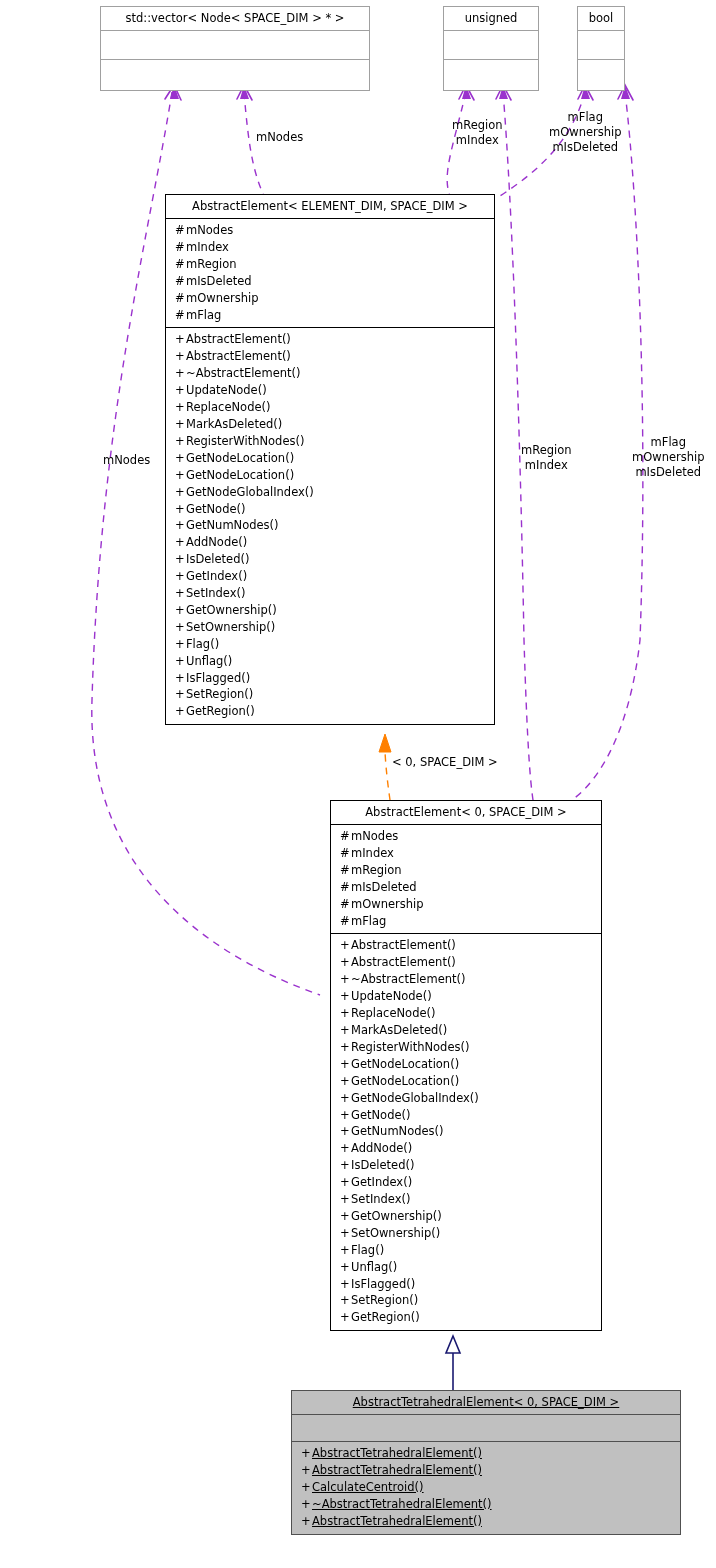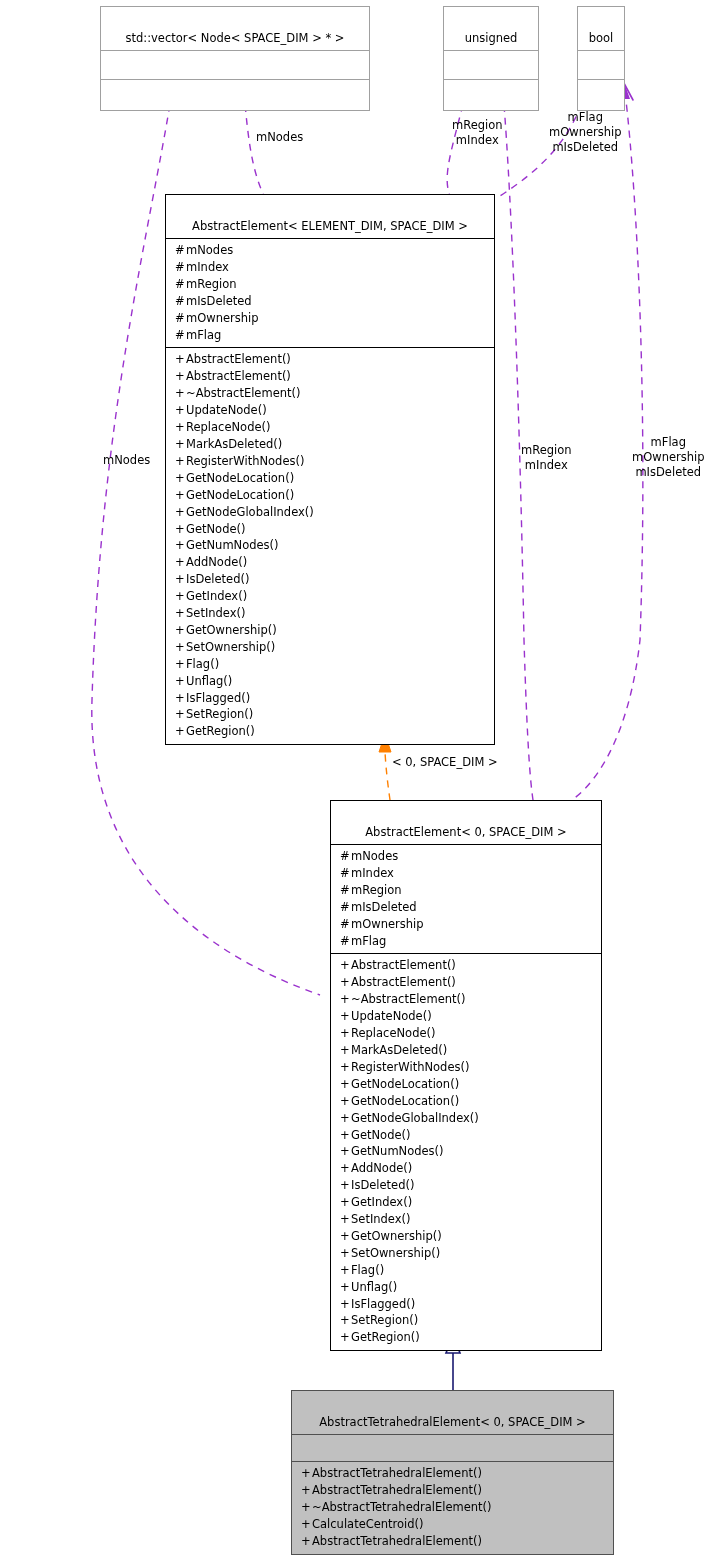--- a/index.html
+++ b/index.html
@@ -44,21 +44,20 @@
     background: #c0c0c0;
     border: 1px solid #505050;
   }
   .uml-title {
     box-sizing: border-box;
     text-align: center;
     padding: 4px 6px 5px 6px;
     white-space: nowrap;
     font-size: 11.5px;
     line-height: 14px;
-    margin-top: 20px;
   }
   .uml-sep {
     height: 0;
     border-top: 1px solid #a0a0a0;
   }
   .uml-box.solid .uml-sep {
     border-top: 1px solid #000000;
   }
   .uml-box.filled .uml-sep {
     border-top: 1px solid #505050;
@@ -240,30 +239,30 @@
         <div class="uml-row"><span class="vis">+</span><span>GetOwnership()</span></div>
         <div class="uml-row"><span class="vis">+</span><span>SetOwnership()</span></div>
         <div class="uml-row"><span class="vis">+</span><span>Flag()</span></div>
         <div class="uml-row"><span class="vis">+</span><span>Unflag()</span></div>
         <div class="uml-row"><span class="vis">+</span><span>IsFlagged()</span></div>
         <div class="uml-row"><span class="vis">+</span><span>SetRegion()</span></div>
         <div class="uml-row"><span class="vis">+</span><span>GetRegion()</span></div>
       </div>
   </div>
 
-  <div class="uml-box filled" style="left:291px; top:1390px; width:323px;">
+  <div class="uml-box filled" style="left:291px; top:1390px; width:390px;text-decoration:underline;">
     <div class="uml-title">AbstractTetrahedralElement&lt; 0, SPACE_DIM &gt;</div>
     <div class="uml-sep"></div>
     <div class="uml-compartment empty" style="height:26px;"></div>
     <div class="uml-sep"></div>
     <div class="uml-compartment">
         <div class="uml-row"><span class="vis">+</span><span>AbstractTetrahedralElement()</span></div>
         <div class="uml-row"><span class="vis">+</span><span>AbstractTetrahedralElement()</span></div>
+        <div class="uml-row"><span class="vis">+</span><span>CalculateCentroid()</span></div>
         <div class="uml-row"><span class="vis">+</span><span>~AbstractTetrahedralElement()</span></div>
-        <div class="uml-row"><span class="vis">+</span><span>CalculateCentroid()</span></div>
         <div class="uml-row"><span class="vis">+</span><span>AbstractTetrahedralElement()</span></div>
       </div>
   </div>
 
   <div class="edge-label" style="left:256px; top:130px;">
     <span>mNodes</span>
   </div>
 
   <div class="edge-label" style="left:452px; top:118px;">
     <div>mRegion</div>

